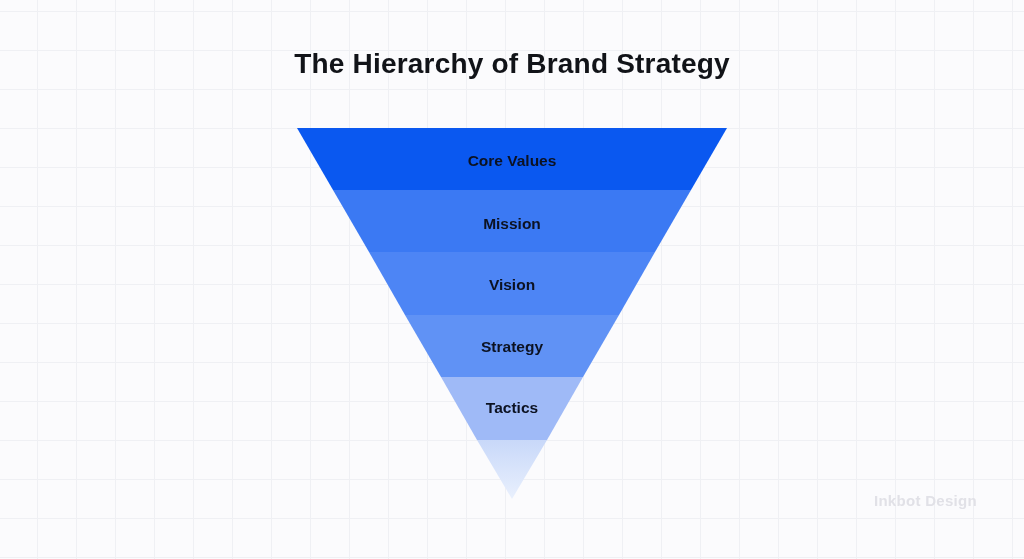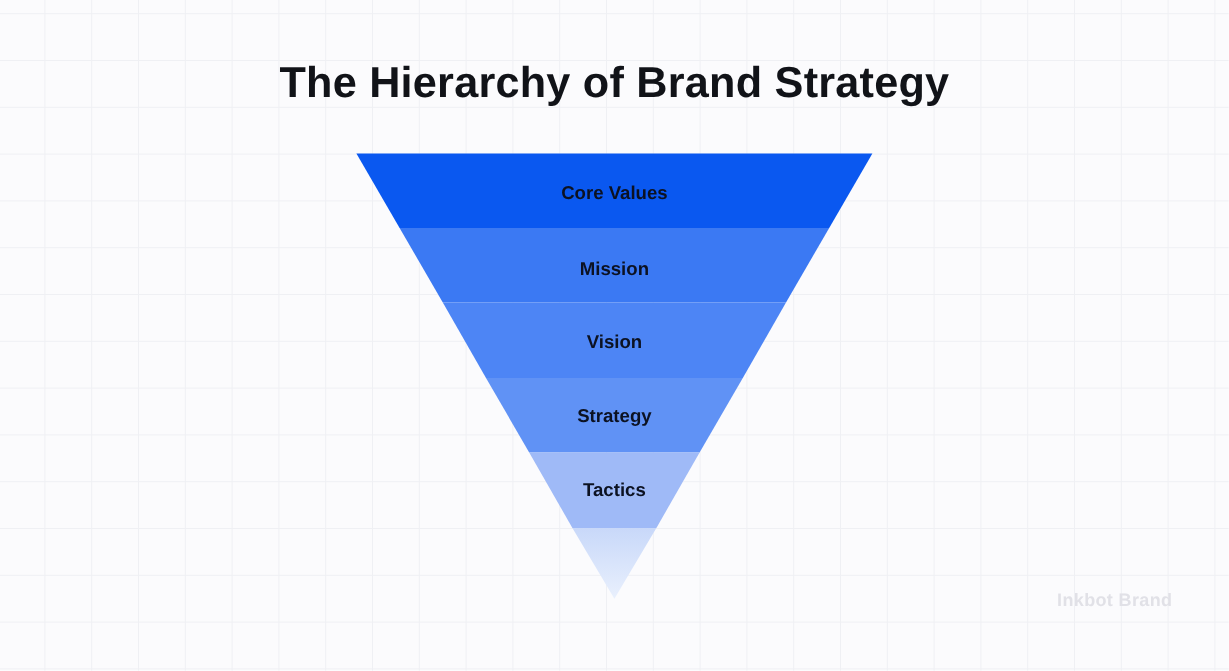--- a/index.html
+++ b/index.html
@@ -23,21 +23,21 @@
     background-size: 39px 39px;
     background-position: 37px 11px;
   }
   .page-title {
     position: absolute;
     top: 48px;
     left: 0;
     width: 1024px;
     margin: 0;
     text-align: center;
-    font-size: 36px;
+    font-size: 28px;
     font-weight: 700;
     letter-spacing: 0.2px;
     color: #111318;
   }
   .funnel-svg {
     position: absolute;
     top: 0;
     left: 0;
   }
   .funnel-label {
@@ -78,15 +78,15 @@
     <polygon points="441,377 583,377 547,440 477,440" fill="#9FBAF7"></polygon>
     <polygon points="477,440 547,440 512,499" fill="url(#tipGrad)"></polygon>
 
     <text class="funnel-label" x="512" y="166" text-anchor="middle">Core Values</text>
     <text class="funnel-label" x="512" y="229" text-anchor="middle">Mission</text>
     <text class="funnel-label" x="512" y="290" text-anchor="middle">Vision</text>
     <text class="funnel-label" x="512" y="352" text-anchor="middle">Strategy</text>
     <text class="funnel-label" x="512" y="413" text-anchor="middle">Tactics</text>
   </svg>
 
-  <div class="watermark">Inkbot Brand</div>
+  <div class="watermark">Inkbot Design</div>
 
 </div>
 
 </body></html>

